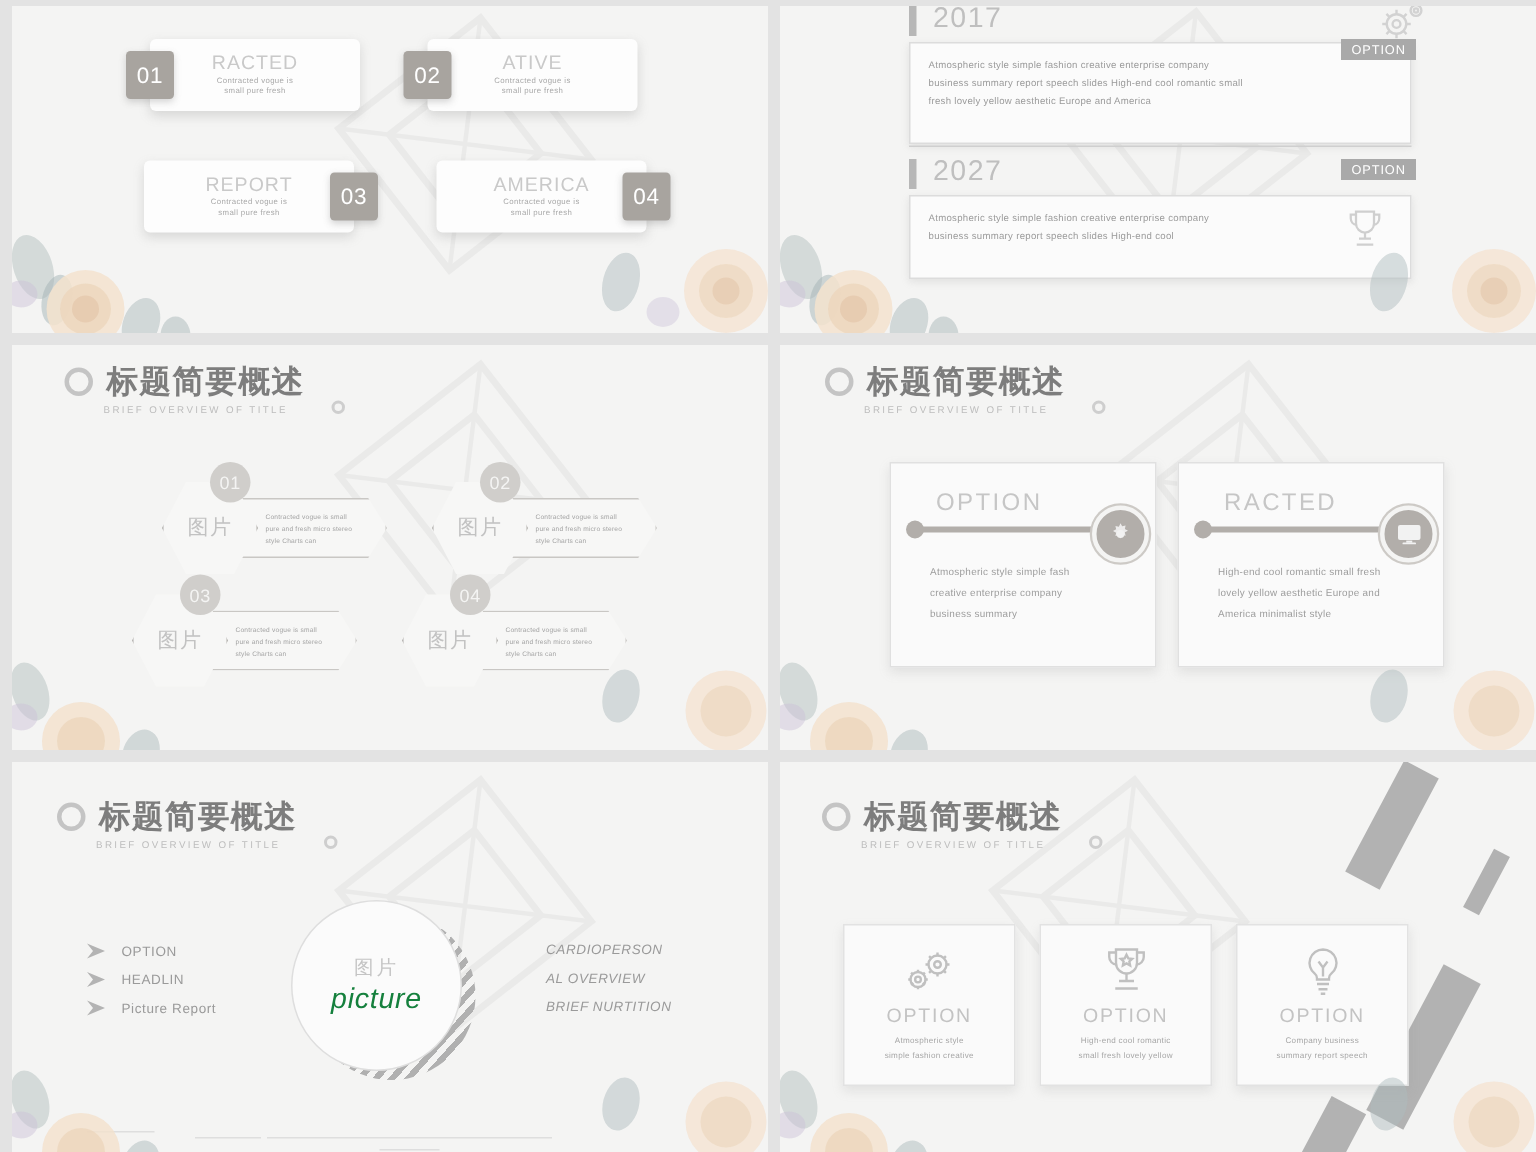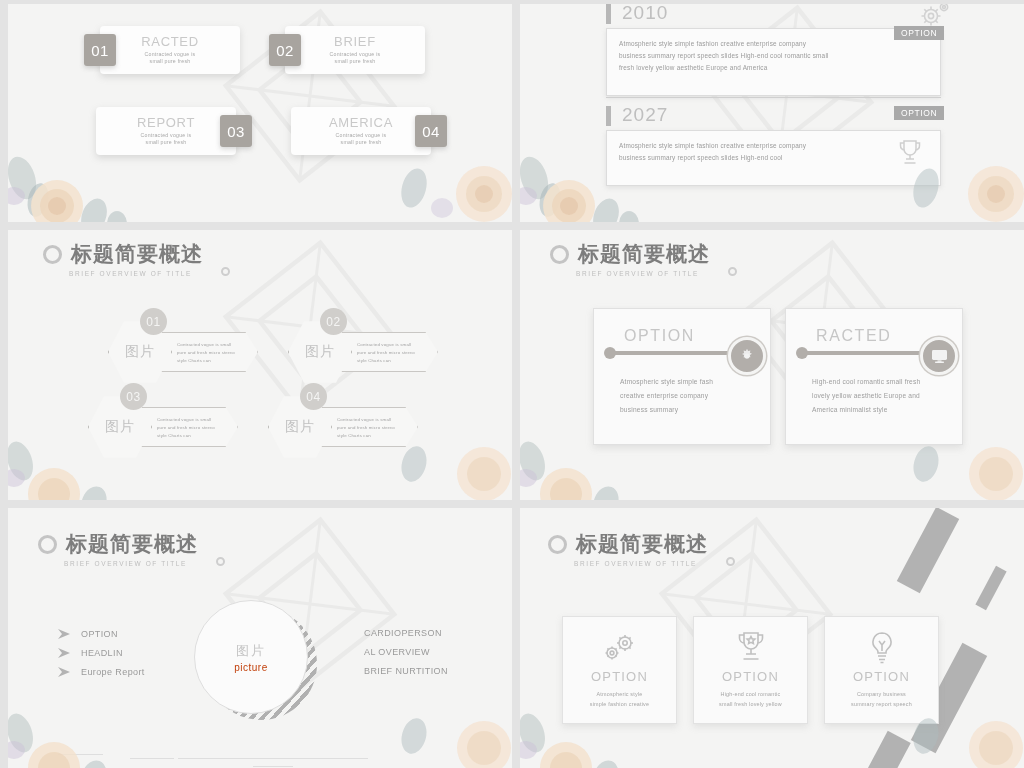--- a/index.html
+++ b/index.html
@@ -150,21 +150,21 @@
 
   
   .pcircle{
     position:absolute;
     width:112px;height:112px;border-radius:50%;
     background:#fbfbfb;border:1px solid #dedede;
     display:flex;flex-direction:column;align-items:center;justify-content:center;
     z-index:2;
   }
   .pcircle .cn{font-size:13px;color:#c4c4c4;letter-spacing:2px;}
-  .pcircle .en{font-size:10px;color:#c2410c;letter-spacing:.5px;margin-top:2px;}
+  .pcircle .en{font-size:19px;color:#15803d;letter-spacing:.5px;margin-top:2px;font-style:italic;}
   .stripecircle{
     position:absolute;width:112px;height:112px;border-radius:50%;
     background:repeating-linear-gradient(-48deg,#b0b0b0 0 4px,transparent 4px 8px);
     z-index:1;
   }
   .bullet-row{display:flex;align-items:center;margin-bottom:7px;}
   .bullet-ico{width:14px;height:12px;margin-right:9px;flex:none;}
   .bullet-txt{font-size:9px;color:#9a9a9a;letter-spacing:.4px;}
   .rcol div{font-size:9px;color:#9a9a9a;letter-spacing:.4px;margin-bottom:9px;}
   .footline{position:absolute;height:1px;background:#d7d7d7;opacity:.75;}
@@ -200,21 +200,21 @@
         <div class="ttl">RACTED</div>
         <div class="sub">
           <span>Contracted  vogue  is</span><br><span>small pure  fresh</span>
         </div>
       </div>
       <div class="numbox lft">01</div>
     </div>
 
     <div class="card-wrap" style="left:277px;top:22px;">
       <div class="ncard">
-        <div class="ttl">BRIEF</div>
+        <div class="ttl">ATIVE</div>
         <div class="sub">
           <span>Contracted  vogue  is</span><br><span>small pure  fresh</span>
         </div>
       </div>
       <div class="numbox lft">02</div>
     </div>
 
     <div class="card-wrap" style="left:88px;top:103px;">
       <div class="ncard">
         <div class="ttl">REPORT</div>
@@ -266,21 +266,21 @@
         <circle cx="14" cy="16" r="6.5"></circle>
           <circle cx="14" cy="16" r="2.6"></circle>
         <path d="M14 6.5v3M14 22.5v3M4.5 16h3M20.5 16h3M7.3 9.3l2.1 2.1M18.6 20.6l2.1 2.1M20.7 9.3l-2.1 2.1M9.4 20.6l-2.1 2.1"></path>
         <circle cx="27" cy="7" r="3.6"></circle>
           <circle cx="27" cy="7" r="1.4"></circle>
       </g>
     </svg>
 
     <div class="yrow" style="left:86px;top:0px;">
       <div class="ybar"></div>
-      <div class="ylbl">2010</div>
+      <div class="ylbl">2017</div>
       <div class="ybox" style="width:335px;height:68px;">
         <div class="ytxt">
           <span>Atmospheric style simple fashion creative enterprise company</span><br>
           <span>business summary report speech slides High-end cool romantic small</span><br>
           <span>fresh lovely yellow aesthetic Europe and America</span>
         </div>
       </div>
       <div class="optpill" style="left:288px;top:22px;">OPTION</div>
     </div>
 
@@ -489,31 +489,31 @@
       <div class="bullet-row">
         <svg class="bullet-ico" viewBox="0 0 14 12">
             <path d="M0 1 L12 6 L0 11 L4 6 Z" fill="#b3b3b3"></path>
           </svg>
         <span class="bullet-txt">HEADLIN</span>
       </div>
       <div class="bullet-row">
         <svg class="bullet-ico" viewBox="0 0 14 12">
             <path d="M0 1 L12 6 L0 11 L4 6 Z" fill="#b3b3b3"></path>
           </svg>
-        <span class="bullet-txt">Europe Report</span>
+        <span class="bullet-txt">Picture Report</span>
       </div>
     </div>
 
     <div class="stripecircle" style="left:197px;top:100px;"></div>
     <div class="pcircle" style="left:186px;top:92px;">
       <div class="cn">图片</div>
       <div class="en">picture</div>
     </div>
 
-    <div class="rcol" style="position:absolute;left:356px;top:120px;">
+    <div class="rcol" style="position:absolute;left:356px;top:120px;font-style:italic;">
       <div>CARDIOPERSON</div>
       <div>AL OVERVIEW</div>
       <div>BRIEF NURTITION</div>
     </div>
 
     <div class="footline" style="left:170px;top:250px;width:190px;"></div>
     <div class="footline" style="left:50px;top:246px;width:45px;"></div>
     <div class="footline" style="left:122px;top:250px;width:44px;"></div>
     <div class="footline" style="left:245px;top:258px;width:40px;"></div>
 

